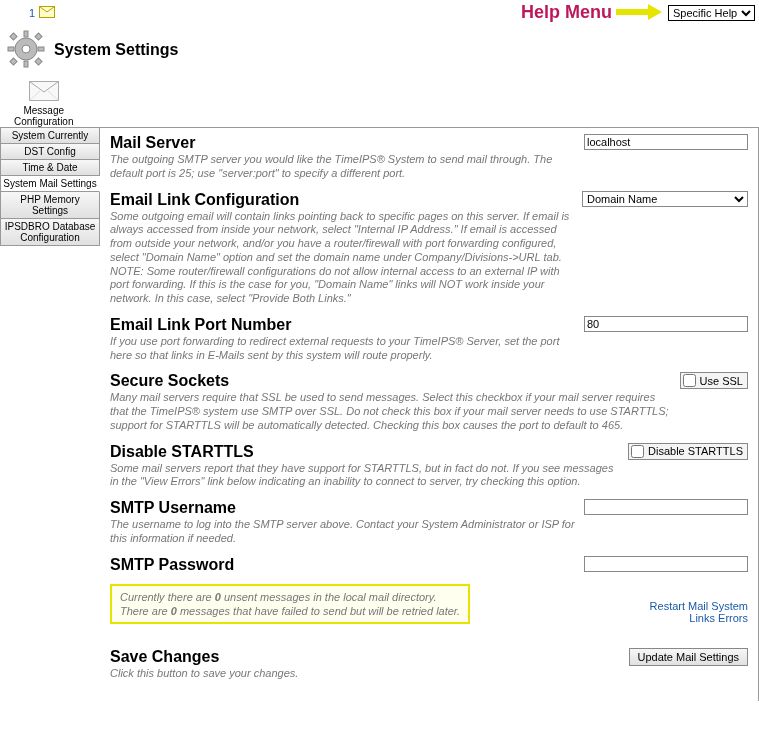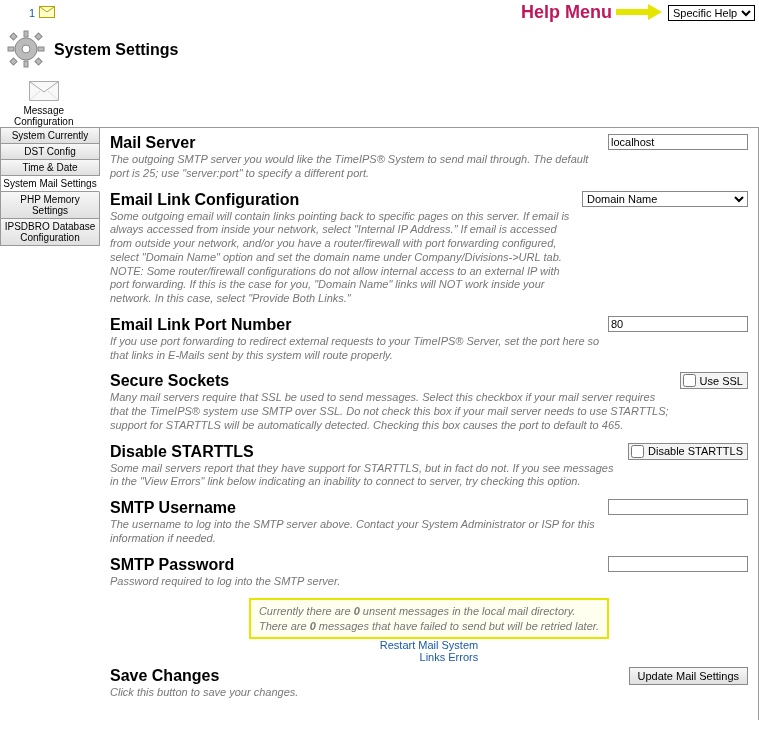--- a/index.html
+++ b/index.html
@@ -100,21 +100,21 @@
     font-size:16px;
   }
   .setting-desc {
     color:#777;
     font-style:italic;
     font-size:11px;
     line-height:1.25;
     margin-top:1px;
   }
   input[type=text].wide {
-    width:140px;
+    width:164px;
     font-size:11px;
     padding:1px 2px;
     border:1px solid #888;
   }
   select.wide {
     width:166px;
     font-size:11px;
     border:1px solid #888;
     background:#fff;
   }
@@ -139,25 +139,24 @@
     background:#fffff0;
     padding:4px 8px;
     display:inline-block;
     color:#777;
     font-style:italic;
     font-size:11px;
     line-height:1.3;
   }
   .status-row {
     display:flex;
-    align-items:center;
+    align-items:flex-end;
     justify-content:space-between;
     margin-top:6px;
-    margin-bottom:4px;
-    flex-direction:column;
+    margin-bottom:24px;
   }
   .links-right {
     text-align:right;
     font-size:11px;
   }
   .links-right a {
     color:#1a5aa8;
     text-decoration:none;
     display:block;
     cursor:pointer;
@@ -316,21 +315,20 @@
         <div class="setting-control">
           <input type="text" class="wide" value="" style="">
         </div>
       </div>
     </div>
 
     <div class="setting">
       <div class="setting-row">
         <div class="setting-text">
           <div class="setting-label">SMTP Password</div>
-          <div class="setting-desc">Password required to log into the SMTP server.</div>
         </div>
         <div class="setting-control">
           <input type="text" class="wide" value="" style="">
         </div>
       </div>
     </div>
 
     <div class="status-row">
       <div class="status-box">
         <div>

